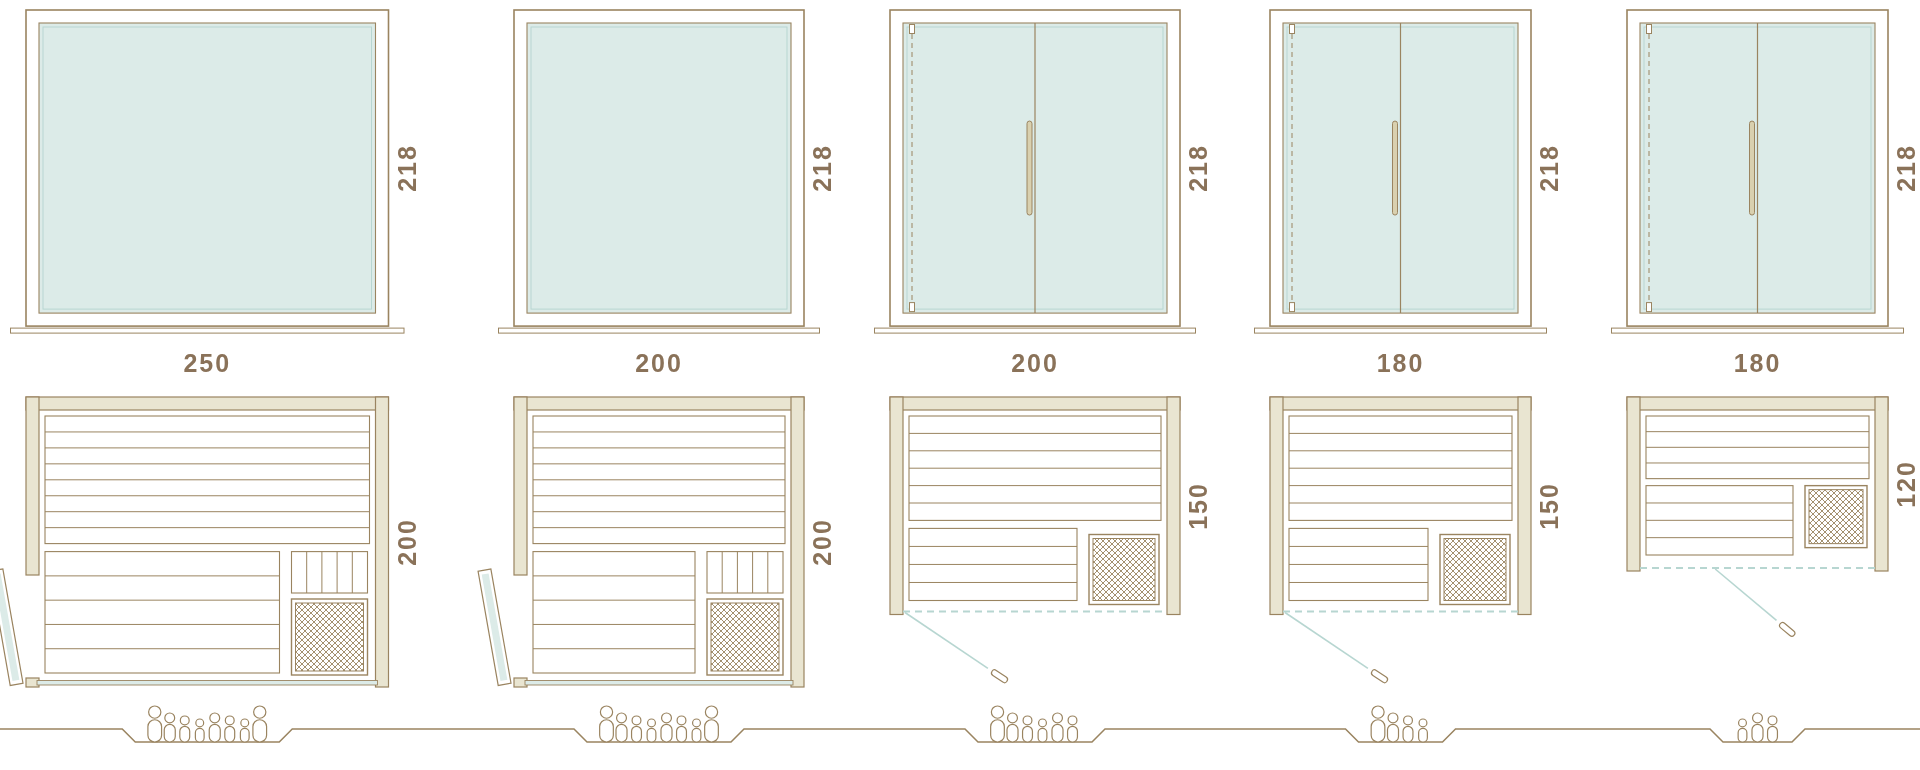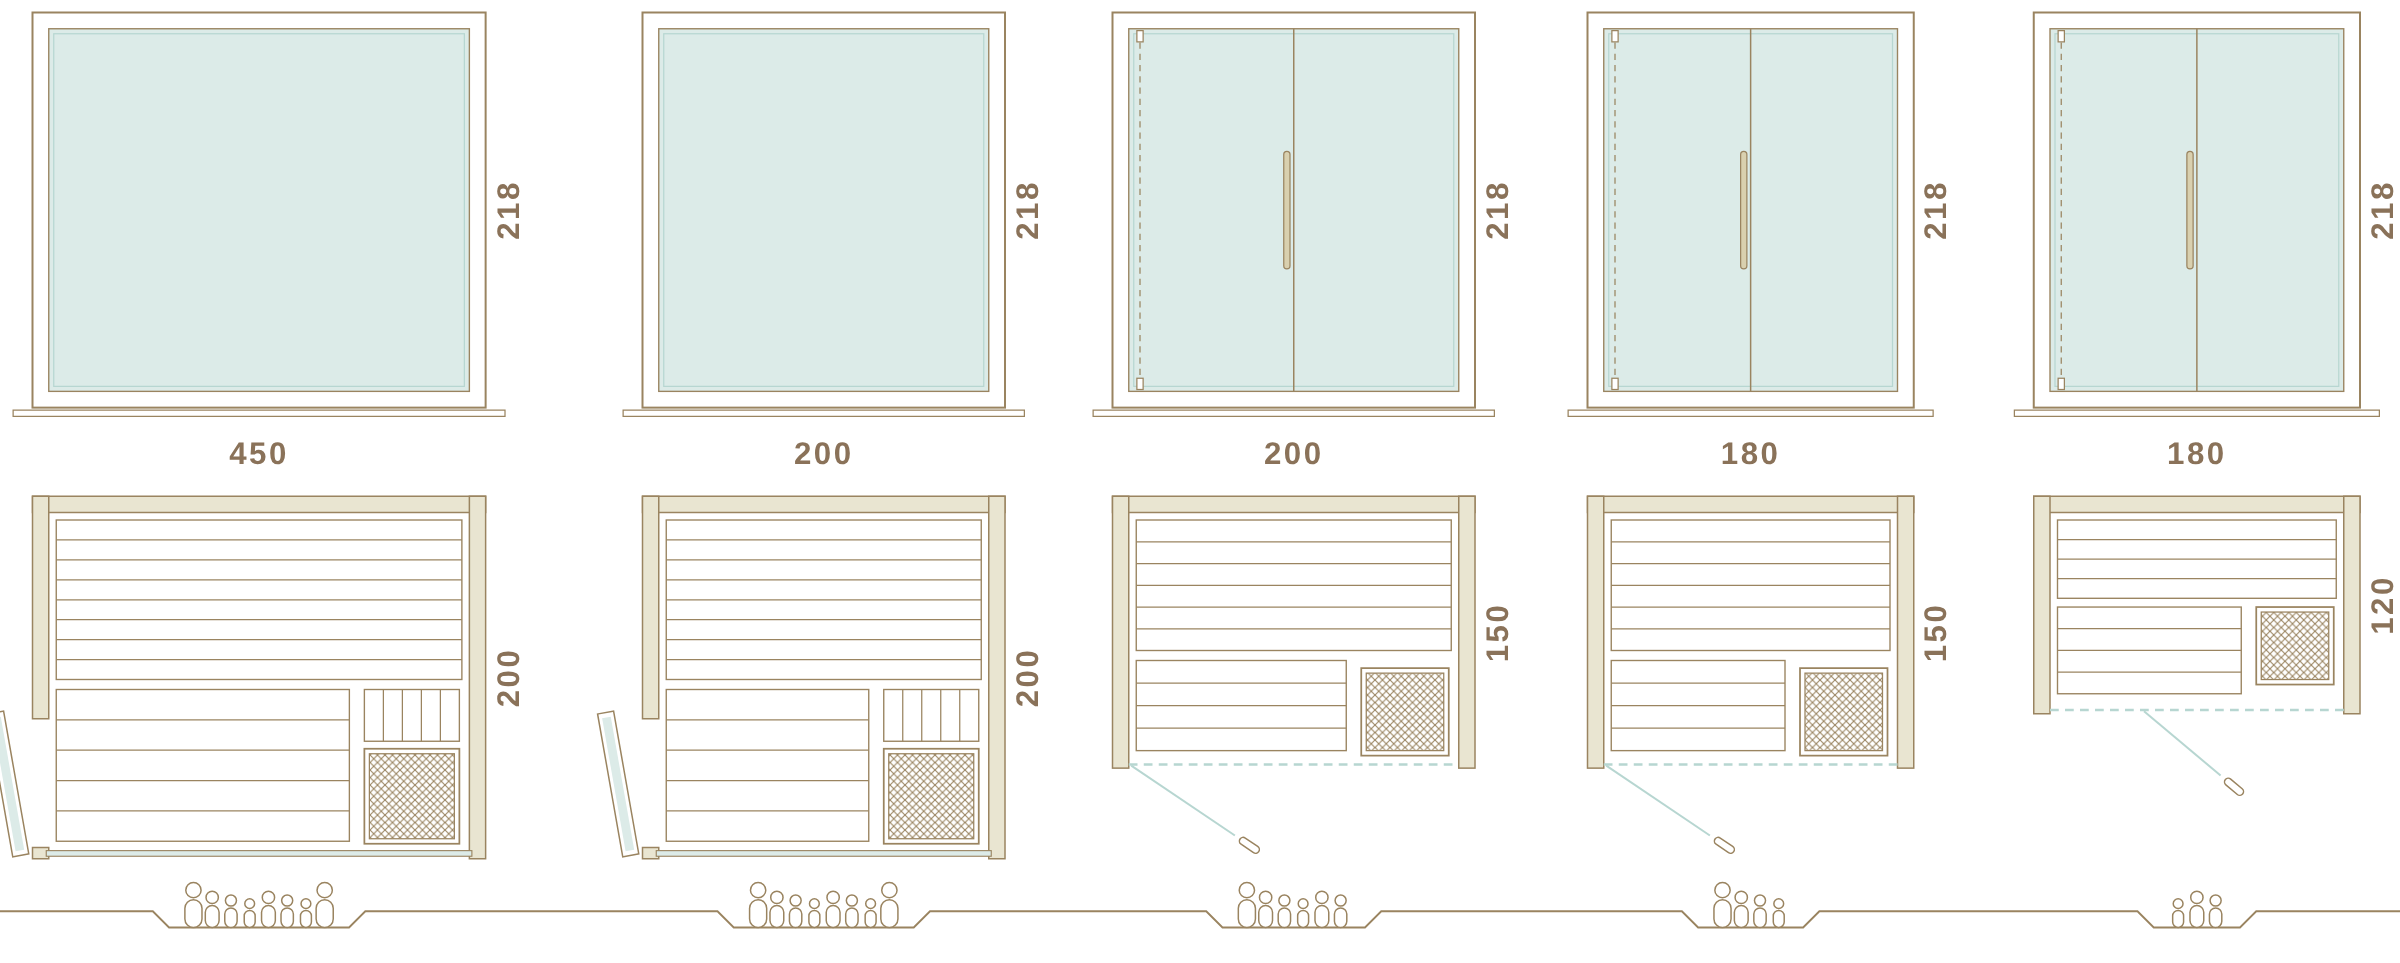--- a/index.html
+++ b/index.html
@@ -48,21 +48,21 @@
 <section class="col" style="left: 10px; width: 452.5px;">
   <div class="elev-wrap">
     <svg class="elev" width="394.5" height="328.09999999999997">
         <rect x="0.5" y="320.09999999999997" width="393.5" height="5" fill="#fff" stroke="#9a8460" stroke-width="1"></rect>
         <rect x="16" y="2" width="362.5" height="316.09999999999997" fill="#fff" stroke="#9a8460" stroke-width="1.6"></rect>
         <rect x="29" y="15" width="336.5" height="290.09999999999997" fill="#dcebe8" stroke="#9a8460" stroke-width="1.1"></rect>
         <rect x="33" y="19" width="328.5" height="282.09999999999997" fill="none" stroke="#b7d6d1" stroke-width="1"></rect>
       </svg>
     <div class="dim hlabel" style="left: 368.5px; top: 145.05px;">218</div>
   </div>
-  <div class="dim wlabel" style="width: 394.5px;">450</div>
+  <div class="dim wlabel" style="width: 394.5px;">250</div>
   <div class="plan-wrap">
     <svg class="plan" width="408.5" height="305">
         <rect x="36" y="3" width="362.5" height="13" fill="#e9e5d1" stroke="#9a8460" stroke-width="1.2"></rect>
         <rect x="385.5" y="3" width="13" height="290" fill="#e9e5d1" stroke="#9a8460" stroke-width="1.2"></rect>
         <rect x="36" y="3" width="13" height="178" fill="#e9e5d1" stroke="#9a8460" stroke-width="1.2"></rect>
         <rect x="36" y="284" width="13" height="9" fill="#e9e5d1" stroke="#9a8460" stroke-width="1.2"></rect>
         <rect x="47" y="286.5" width="340.5" height="4.5" fill="#dcebe8" stroke="#9a8460" stroke-width="0.9"></rect>
         <rect x="20" y="173" width="13" height="116" fill="#fff" stroke="#9a8460" stroke-width="1.2" transform="rotate(-10 34 289)"></rect>
         <rect x="23" y="177" width="7" height="108" fill="#dcebe8" stroke="none" transform="rotate(-10 34 289)"></rect>
         <g>

